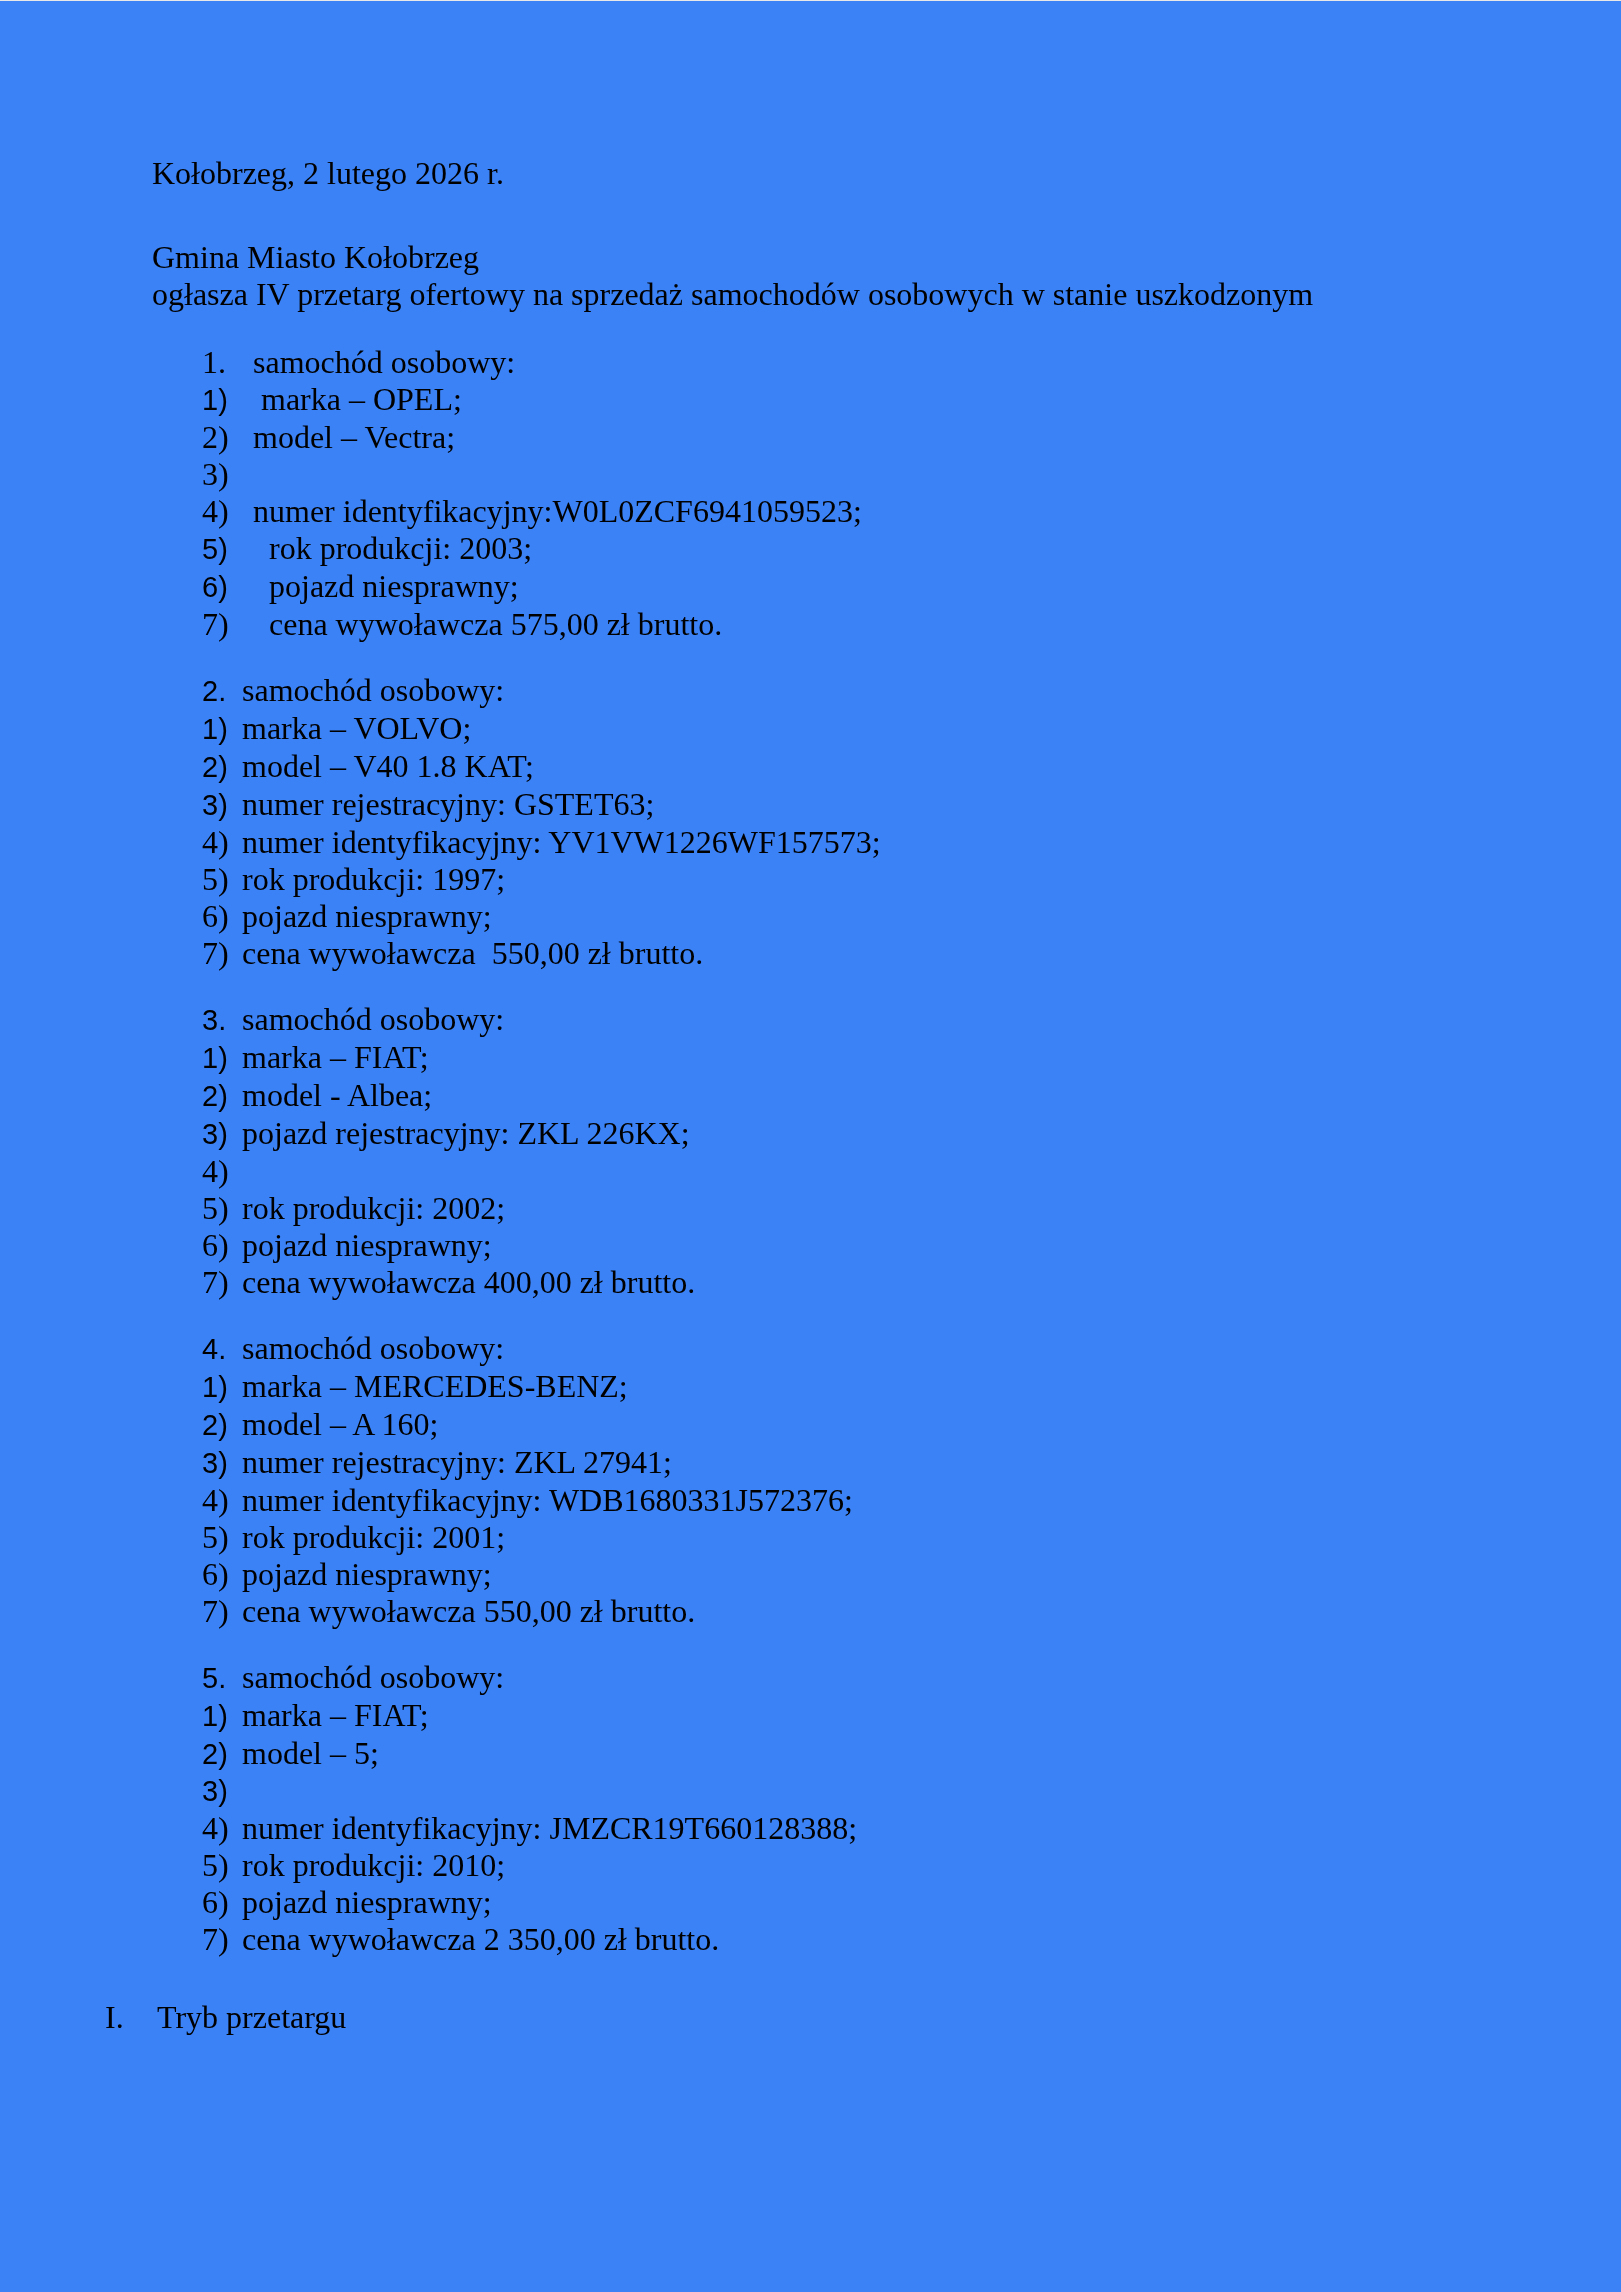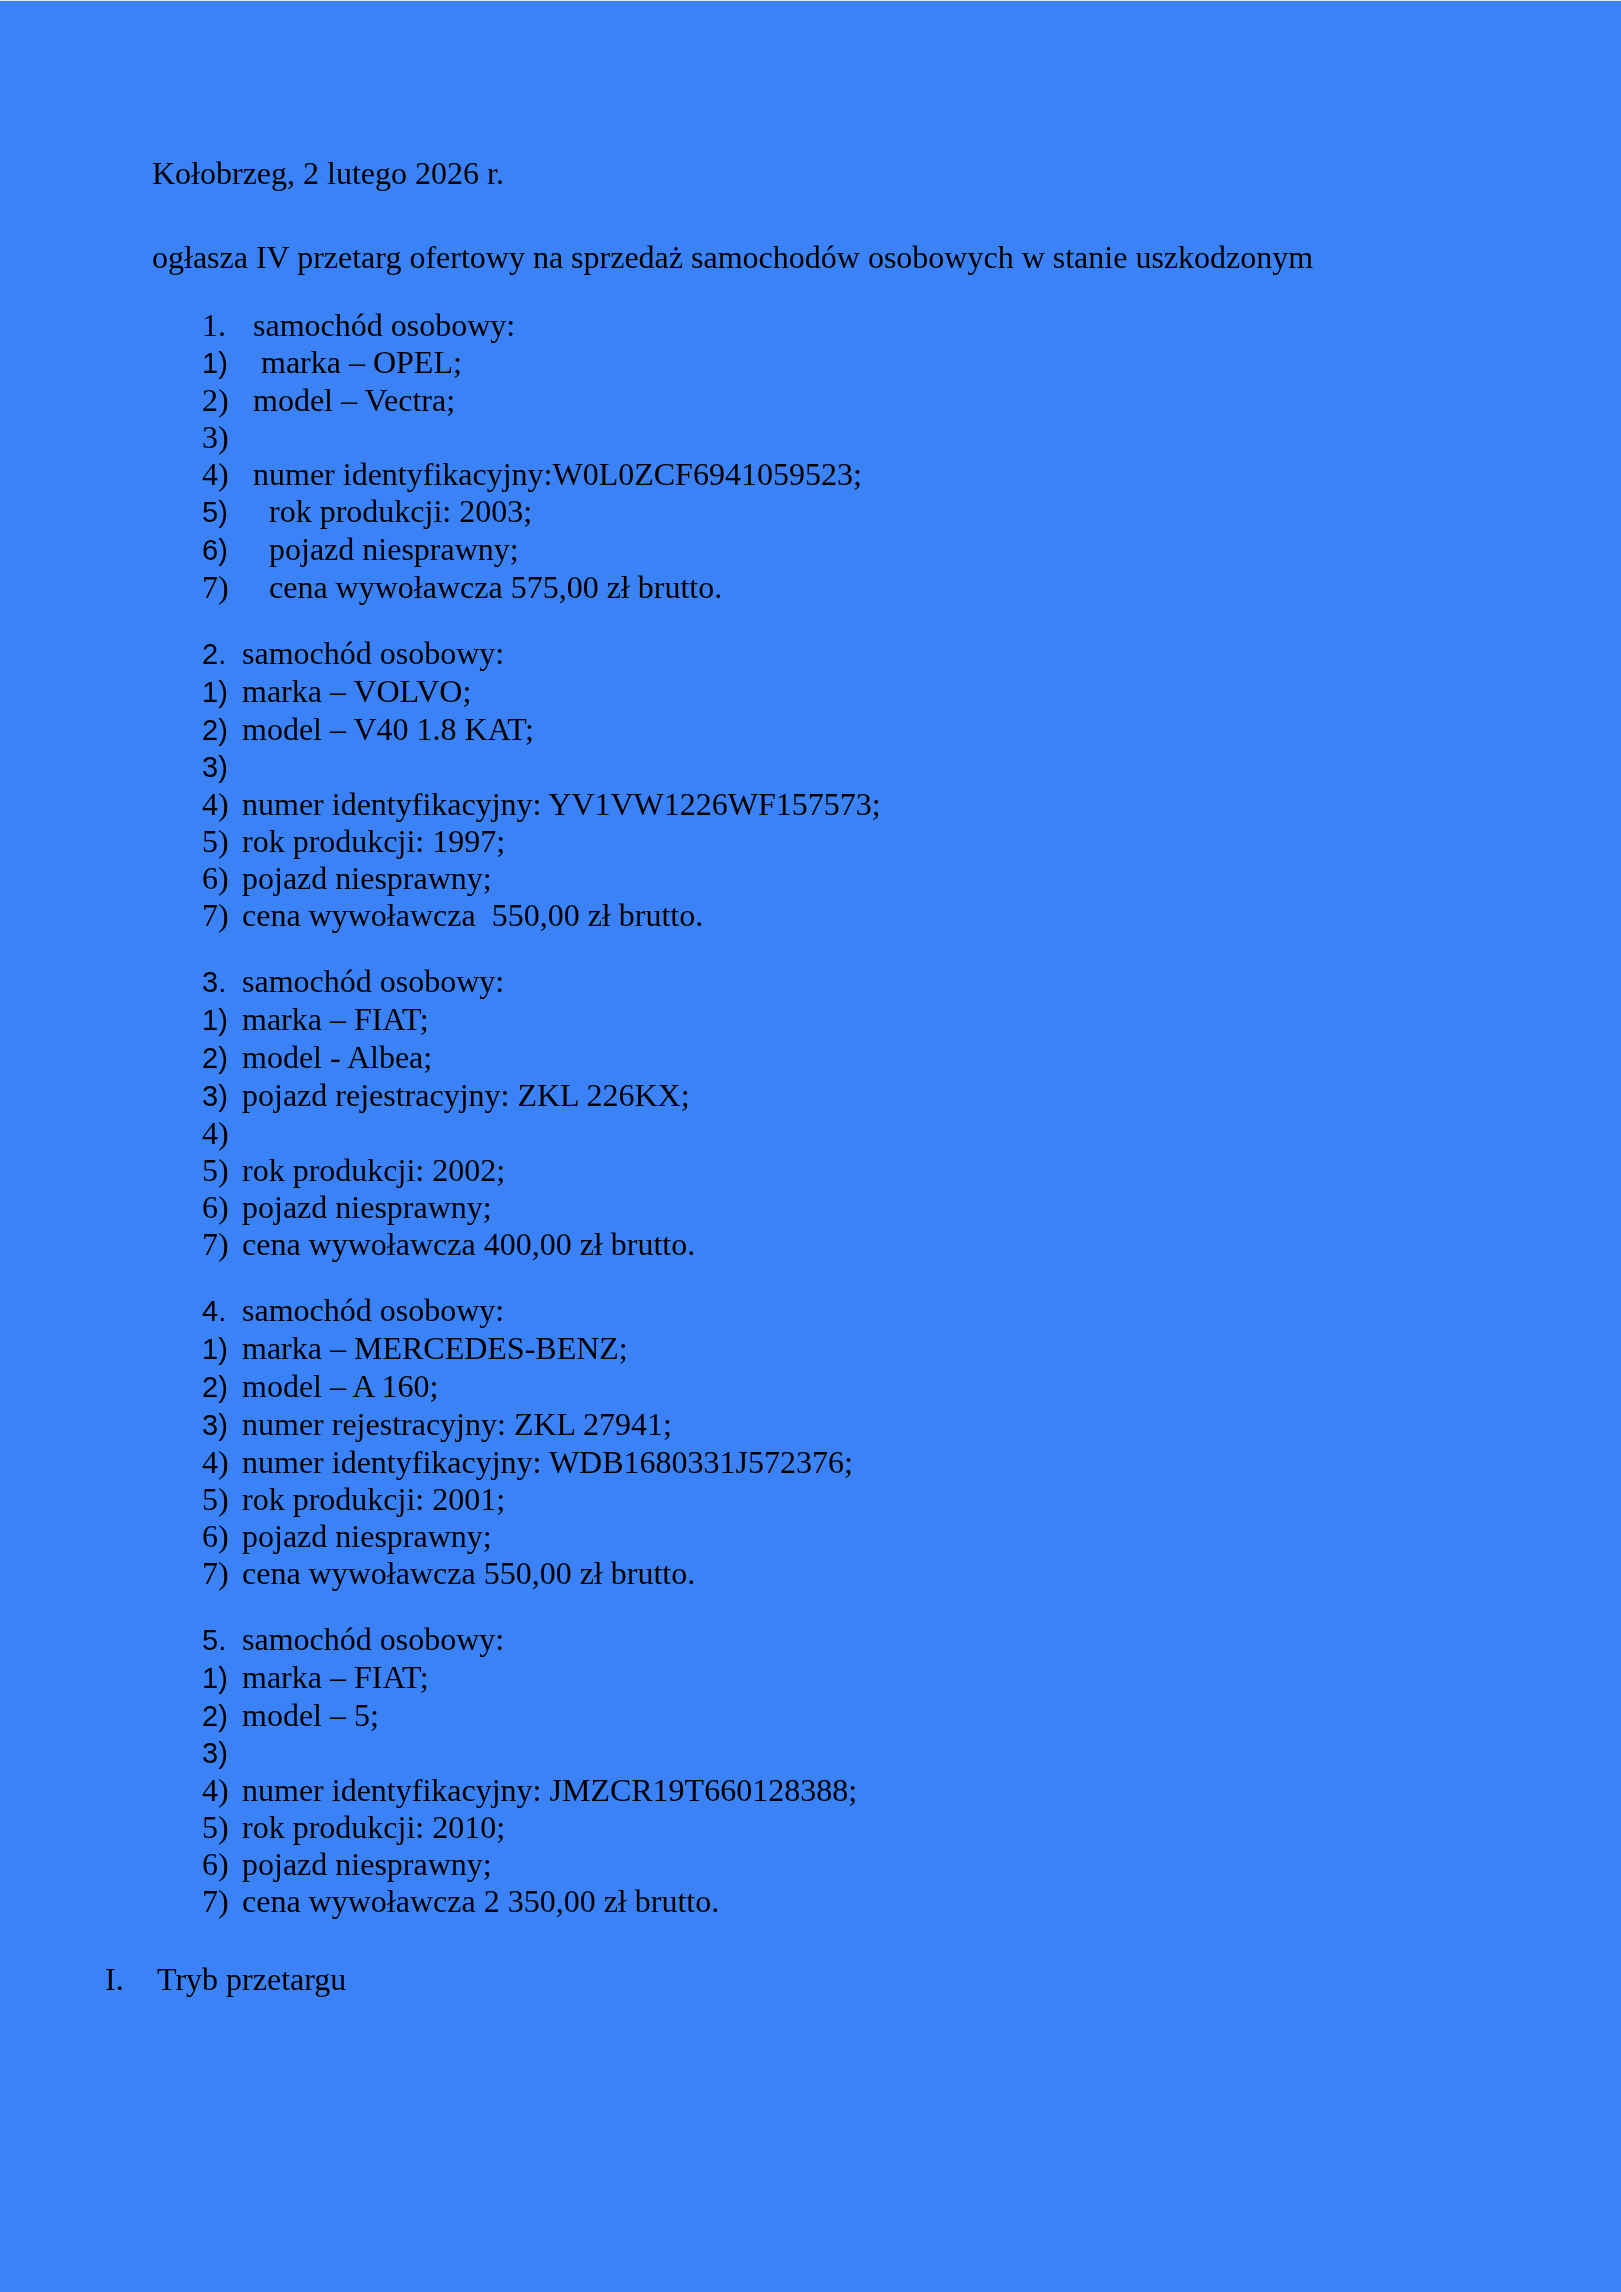--- a/index.html
+++ b/index.html
@@ -31,20 +31,21 @@
 </head>
 <body>
 
 <div class="page">
 
   <div class="para header">
     <div>Kołobrzeg, 2 lutego 2026 r.</div>
   </div>
 
   <div class="para announcement">
+    <div>Gmina Miasto Kołobrzeg</div>
     <div>ogłasza IV przetarg ofertowy na sprzedaż samochodów osobowych w stanie uszkodzonym</div>
   </div>
 
   <div class="car-group g1 first">
     <div class="row">
       <span class="marker">1.</span>
       <span class="txt">samochód osobowy:</span>
     </div>
     <div class="row">
       <span class="marker sans">1)</span>
@@ -83,20 +84,21 @@
     <div class="row">
       <span class="marker sans">1)</span>
       <span class="txt">marka – VOLVO;</span>
     </div>
     <div class="row">
       <span class="marker sans">2)</span>
       <span class="txt">model – V40 1.8 KAT;</span>
     </div>
     <div class="row">
       <span class="marker sans">3)</span>
+      <span class="txt">numer rejestracyjny: GSTET63;</span>
     </div>
     <div class="row">
       <span class="marker">4)</span>
       <span class="txt">numer identyfikacyjny: YV1VW1226WF157573;</span>
     </div>
     <div class="row">
       <span class="marker">5)</span>
       <span class="txt">rok produkcji: 1997;</span>
     </div>
     <div class="row">

